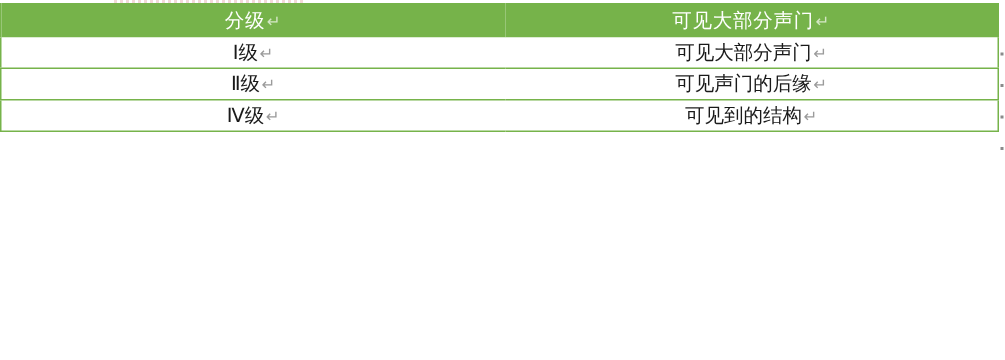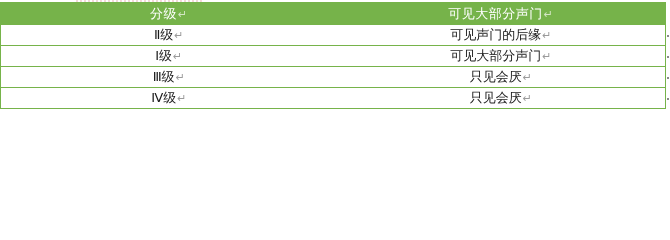--- a/index.html
+++ b/index.html
@@ -102,34 +102,30 @@
       <col class="c2">
     </colgroup>
     <thead>
       <tr>
         <th class="hdr"><span class="cell-text">分级</span><span class="pilcrow">↵</span></th>
         <th class="hdr"><span class="cell-text">可见大部分声门</span><span class="pilcrow">↵</span></th>
       </tr>
     </thead>
     <tbody>
       <tr>
+        <td><span class="cell-text">Ⅰ级</span><span class="pilcrow">↵</span></td>
+        <td><span class="cell-text">可见大部分声门</span><span class="pilcrow">↵</span></td>
+      </tr>
+      <tr>
         <td><span class="cell-text">Ⅱ级</span><span class="pilcrow">↵</span></td>
         <td><span class="cell-text">可见声门的后缘</span><span class="pilcrow">↵</span></td>
       </tr>
       <tr>
-        <td><span class="cell-text">Ⅰ级</span><span class="pilcrow">↵</span></td>
-        <td><span class="cell-text">可见大部分声门</span><span class="pilcrow">↵</span></td>
-      </tr>
-      <tr>
-        <td><span class="cell-text">Ⅲ级</span><span class="pilcrow">↵</span></td>
-        <td><span class="cell-text">只见会厌</span><span class="pilcrow">↵</span></td>
-      </tr>
-      <tr>
         <td><span class="cell-text">Ⅳ级</span><span class="pilcrow">↵</span></td>
-        <td><span class="cell-text">只见会厌</span><span class="pilcrow">↵</span></td>
+        <td><span class="cell-text">可见到的结构</span><span class="pilcrow">↵</span></td>
       </tr>
     </tbody>
   </table>
 
   <div class="row-end-mark" style="top:35px;"></div>
   <div class="row-end-mark" style="top:56px;"></div>
   <div class="row-end-mark" style="top:77px;"></div>
   <div class="row-end-mark" style="top:98px;"></div>
 
 </div>

